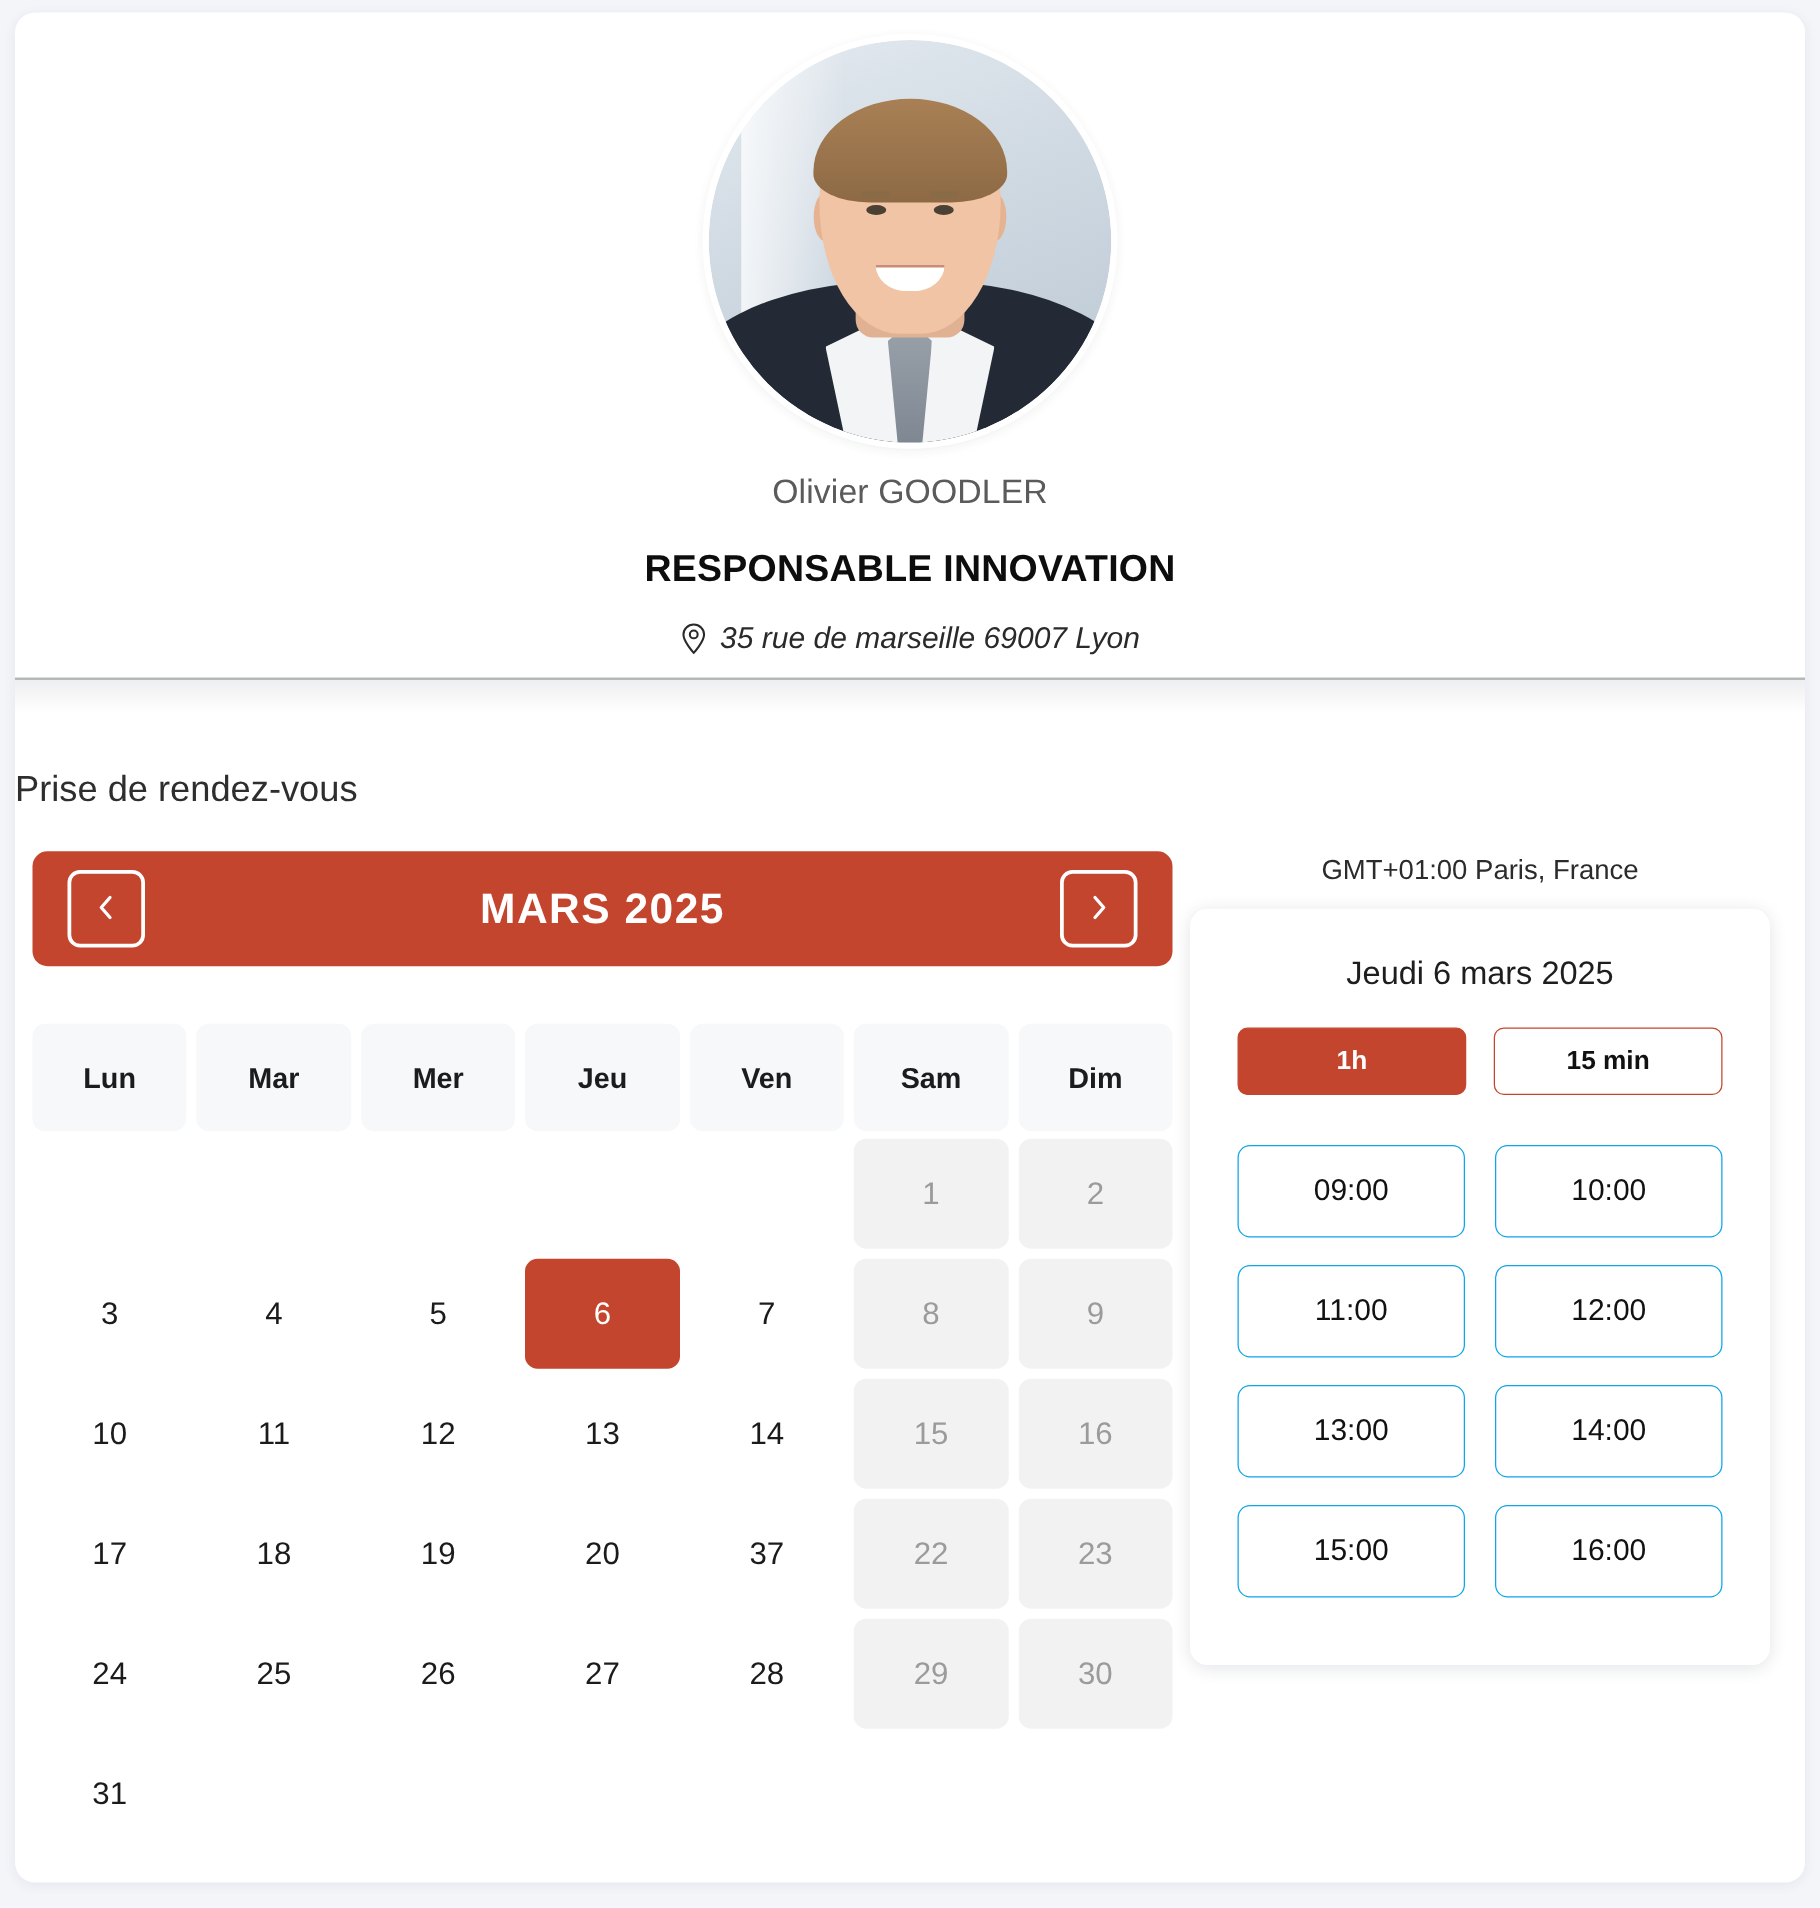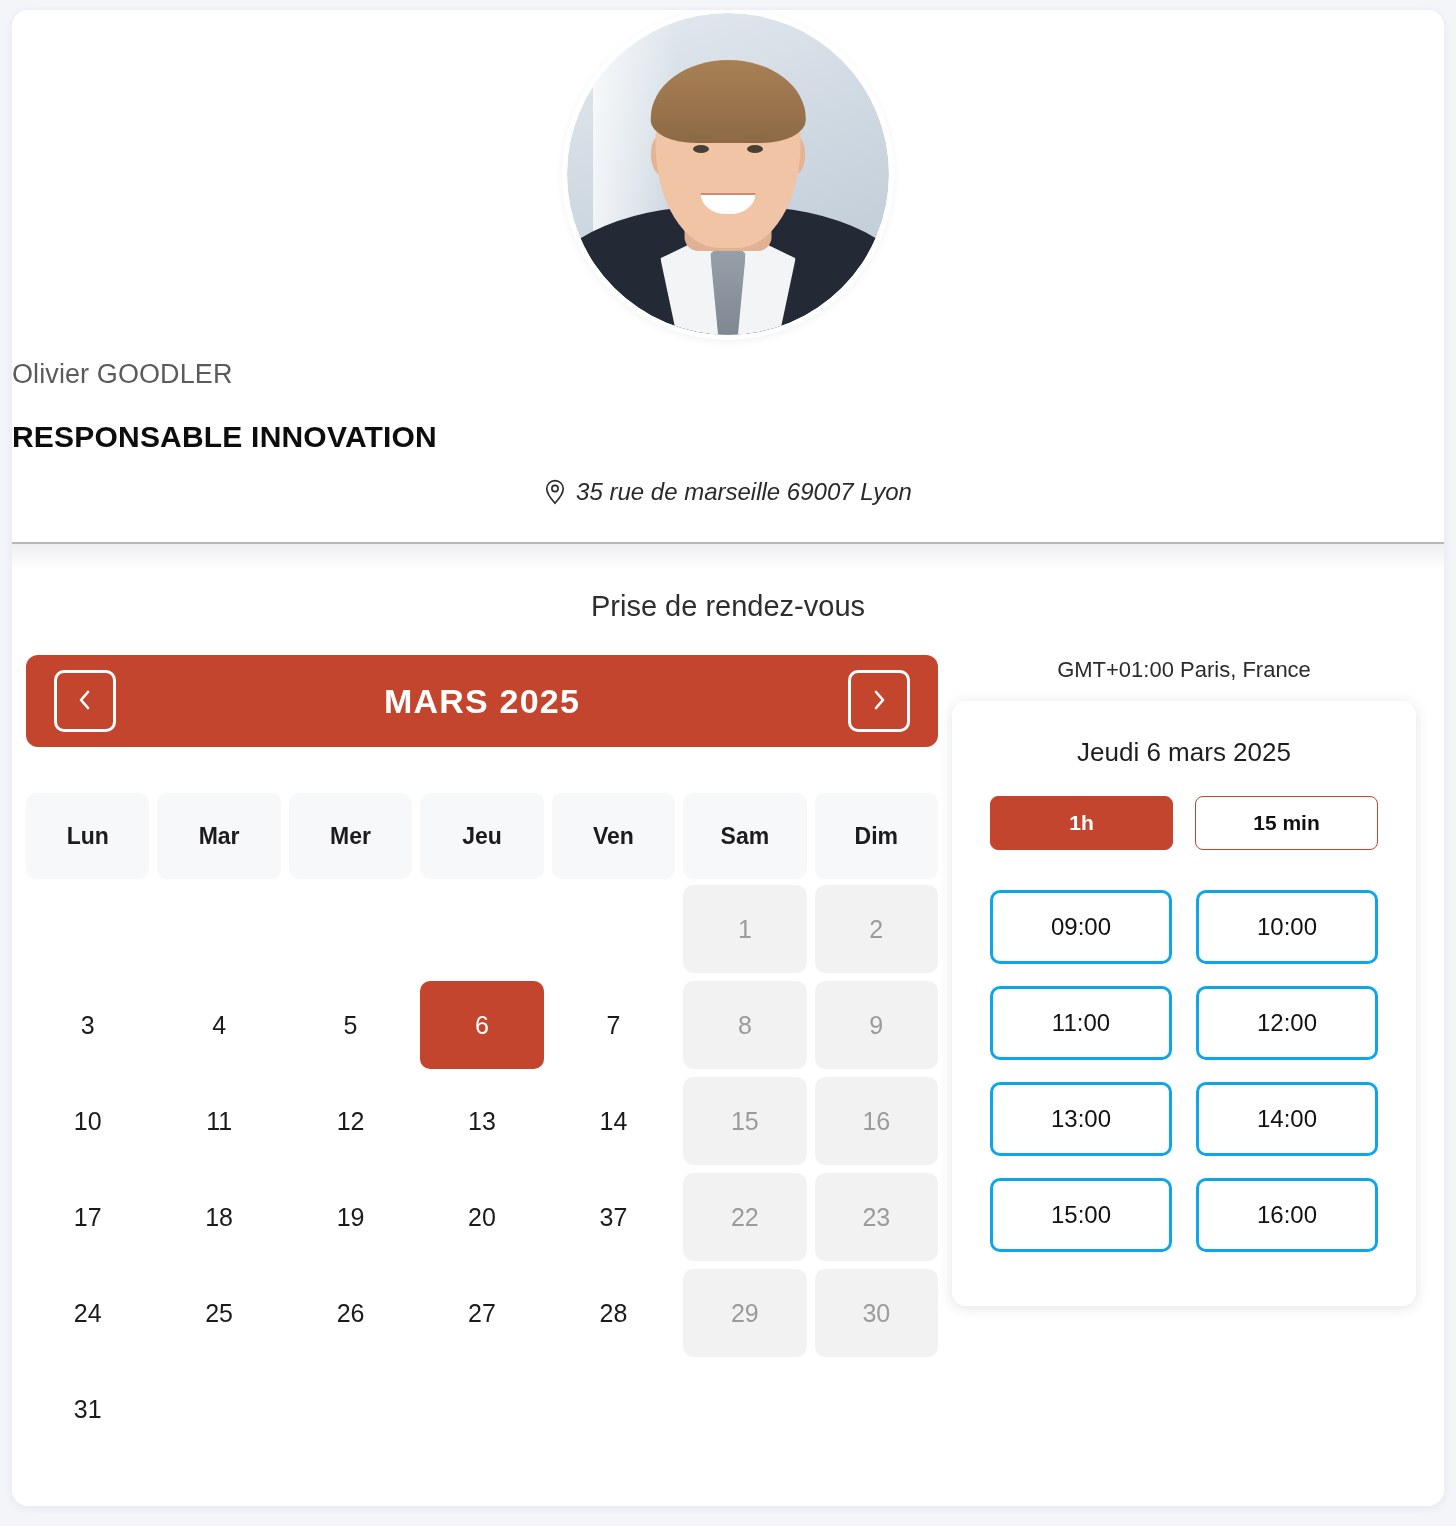--- a/index.html
+++ b/index.html
@@ -30,21 +30,22 @@
     height: 1496px;
     background: #ffffff;
     border-radius: 16px;
     box-shadow: 0 2px 10px rgba(40,45,70,0.07);
     overflow: hidden;
   }
 
   
   .profile {
     position: relative;
-    padding-top: 3px;
+    padding-top: 22px;
+    text-align: center;
     height: 532px;
   }
 
   .avatar-wrap {
     width: 322px;
     height: 322px;
     margin: 0 auto;
     border-radius: 50%;
     background: #ffffff;
     box-shadow: 0 0 0 5px #ffffff, 0 2px 12px rgba(40,45,70,0.16);
@@ -176,24 +177,25 @@
     left: 0; right: 0; top: 534px;
     height: 26px;
     background: linear-gradient(180deg, rgba(120,125,140,0.13), rgba(120,125,140,0));
     pointer-events: none;
   }
 
   
   .booking { position: relative; padding-top: 48px; }
 
   .booking-title {
-    text-align: center;
+    text-align: left;
     font-size: 29px;
     color: #2e2e2e;
     font-weight: 400;
+    margin-top: 26px;
   }
 
   .booking-body {
     position: relative;
     display: flex;
     align-items: flex-start;
     padding: 32px 0 0 0;
   }
 
   
@@ -317,21 +319,21 @@
     border-color: #c4452e;
     color: #ffffff;
   }
   .slot-grid {
     display: grid;
     grid-template-columns: 1fr 1fr;
     gap: 22px 24px;
   }
   .slot {
     height: 74px;
-    border: 3px solid #0ea5e9;
+    border: 1px solid #0ea5e9;
     border-radius: 10px;
     background: #ffffff;
     display: flex; align-items: center; justify-content: center;
     font-size: 24px;
     color: #121212;
     cursor: pointer;
     font-family: "Liberation Sans", sans-serif;
   }
 </style>
 </head>

